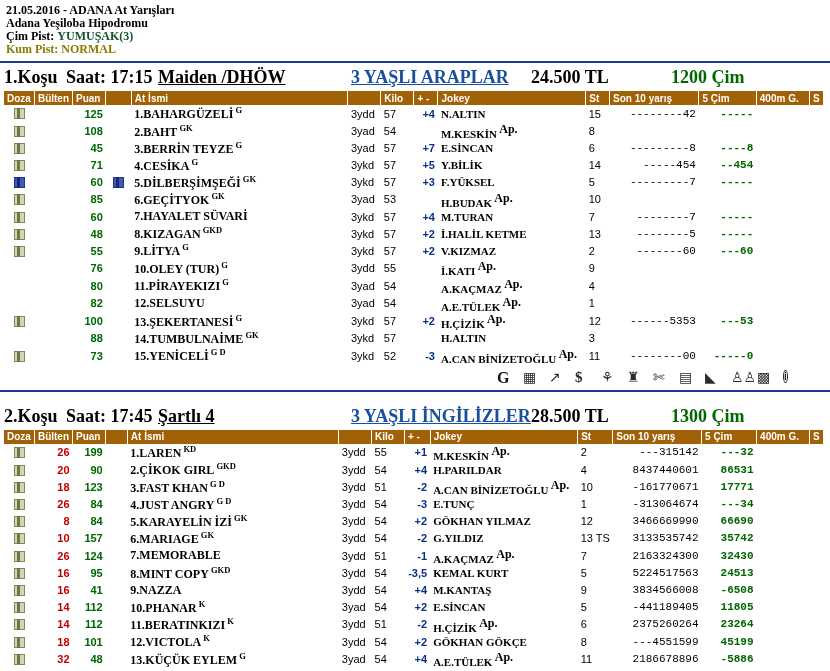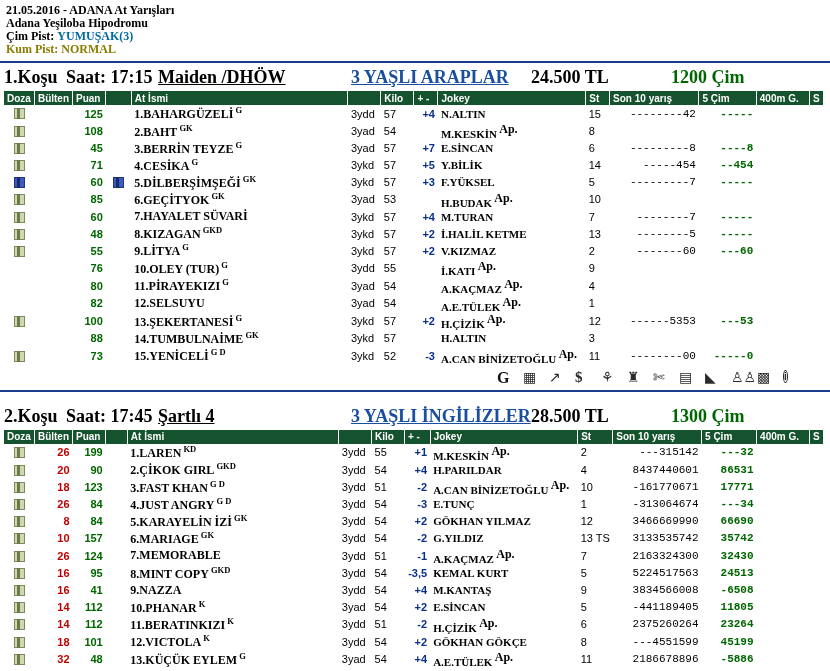--- a/index.html
+++ b/index.html
@@ -13,21 +13,21 @@
     overflow:hidden;
   }
   .page { position:relative; width:830px; }
 
   
   .hdr { padding:4px 0 2px 6px; line-height:13px; }
   .hdr-line { font-family:"Liberation Serif", serif; font-weight:bold; font-size:12px; }
   .hdr-title { color:#000; }
   .hdr-sub { color:#000; font-weight:bold; }
   .hdr-cim { color:#000; }
-  .hdr-cim b { color:#0369a1; }
+  .hdr-cim b { color:#14532d; }
   .hdr-kum { color:#8a7b00; }
   .hdr-kum .v { color:#8a7b00; }
 
   .rule { border-top:2px solid #1b3b8f; margin:3px 0 0 0; }
 
   
   .race-info {
     display:flex; align-items:center;
     font-weight:bold; font-size:18px;
     padding:4px 0 3px 4px;
@@ -38,21 +38,21 @@
   .race-info .cond { width:150px; }
   .race-info .cond a, .race-info .cond u { color:#000; text-decoration:underline; }
   .race-info .grp { width:180px;margin-left:43px; }
   .race-info .grp a { color:#1a4fa0; text-decoration:underline; }
   .race-info .prize { width:140px; }
   .race-info .dist { color:#006600; }
 
   
   table.rt { width:820px; border-collapse:collapse; margin-left:4px; }
   table.rt th {
-    background:#14532d; color:#ffffff;
+    background:#a16207; color:#ffffff;
     font-family:"Liberation Sans", sans-serif;
     font-size:10px; font-weight:bold;
     text-align:left; padding:1px 3px;
     border-right:1px solid #ffffff;
     height:14px; white-space:nowrap;
   }
   table.rt td {
     font-size:11px; padding:0px 3px; height:17px;
     white-space:nowrap; vertical-align:middle;
   }

